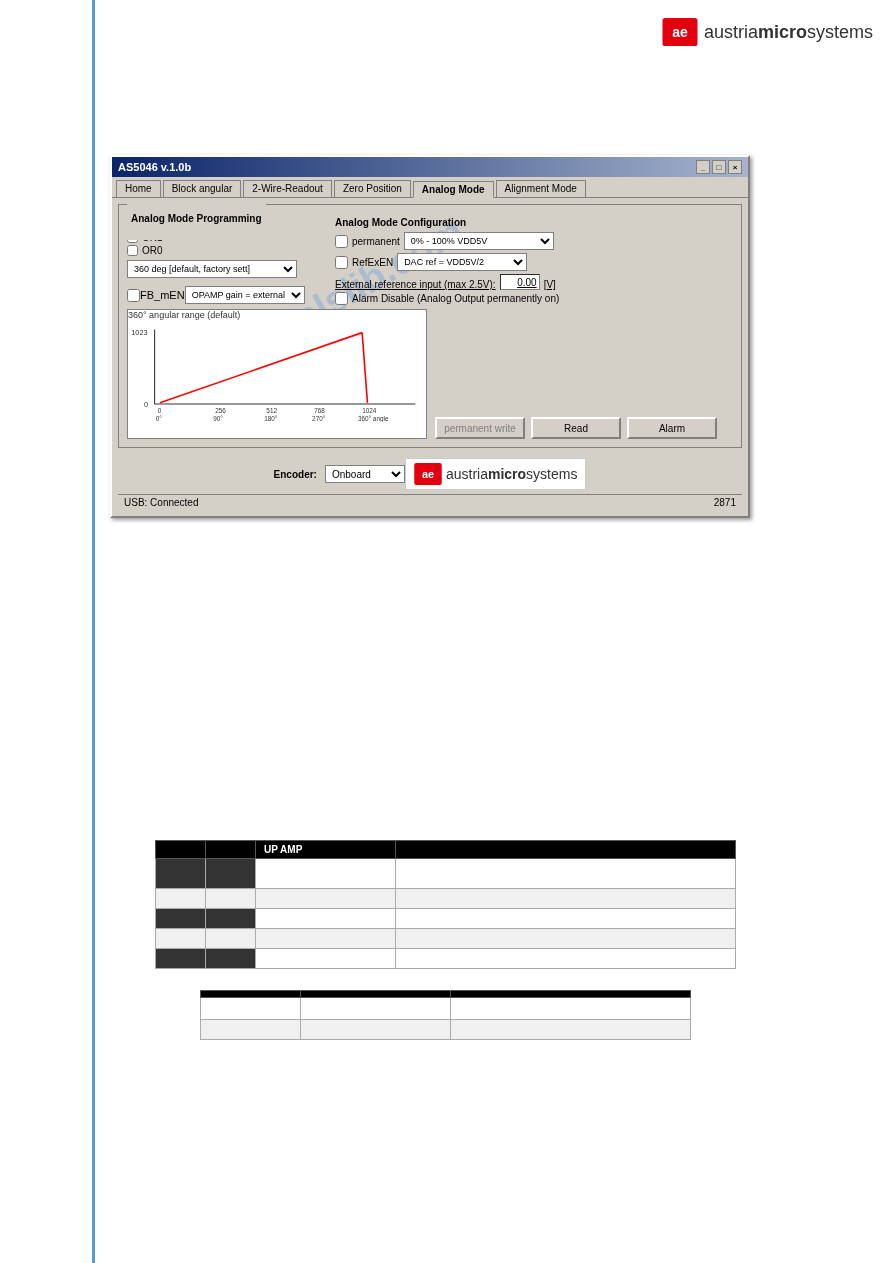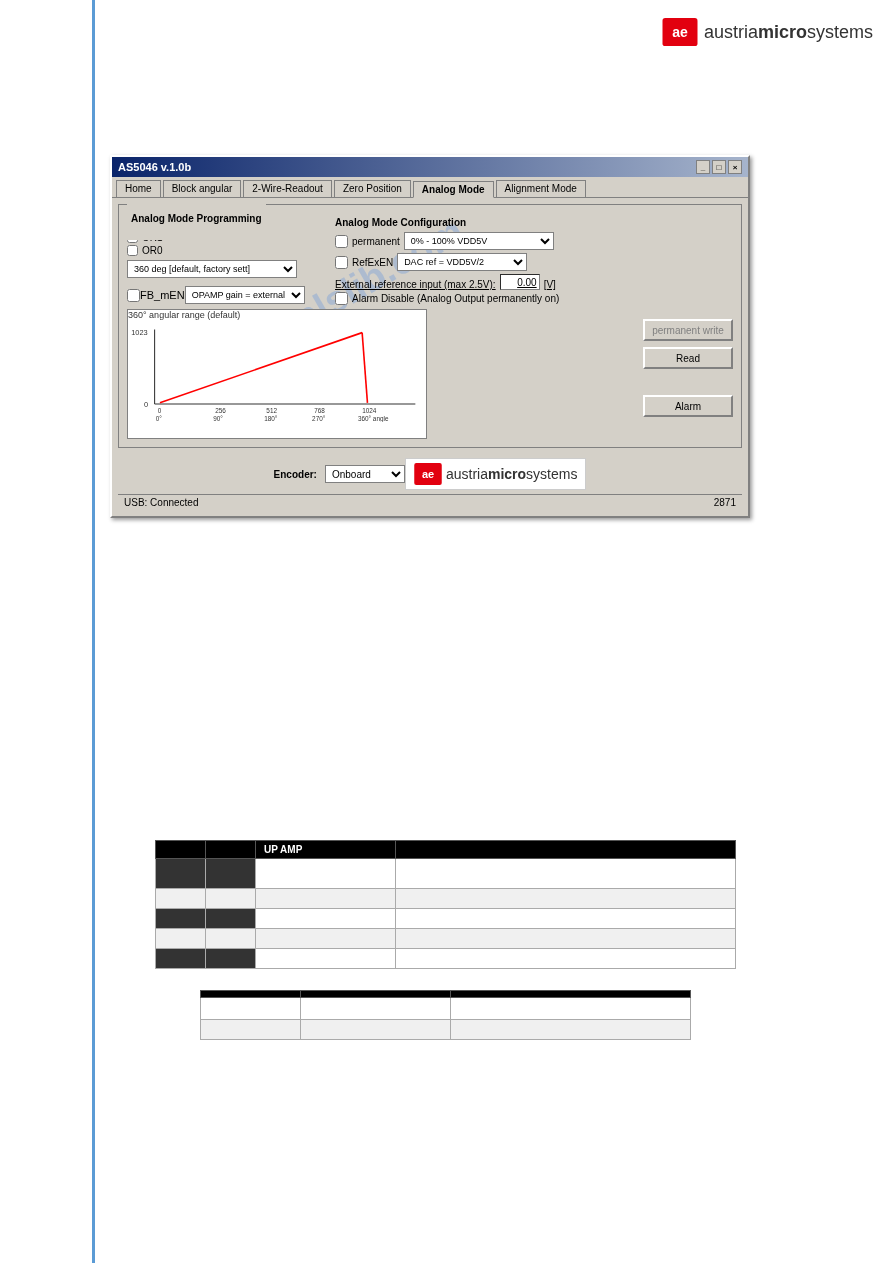--- a/index.html
+++ b/index.html
@@ -240,21 +240,21 @@
       color: #333;
       margin-bottom: 2px;
     }
     .chart-svg {
       width: 100%;
       height: 100px;
     }
 
     .button-col {
       display: flex;
-      flex-direction: column;
+      flex-direction: row;
       align-items: flex-end;
       justify-content: flex-start;
       flex: 1;
       padding-top: 10px;
       gap: 6px;
     }
     .win-button {
       width: 90px;
       height: 22px;
       background: #d4d0c8;

